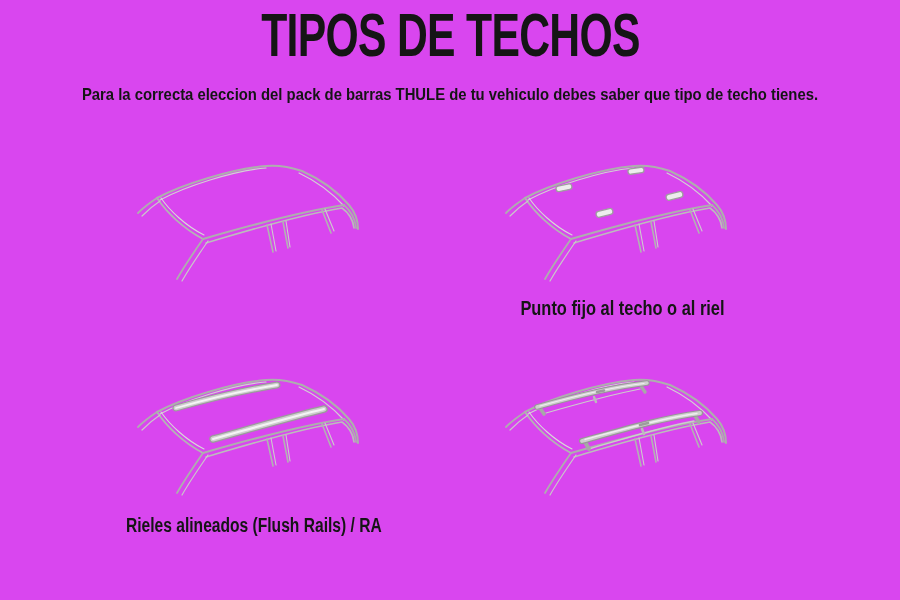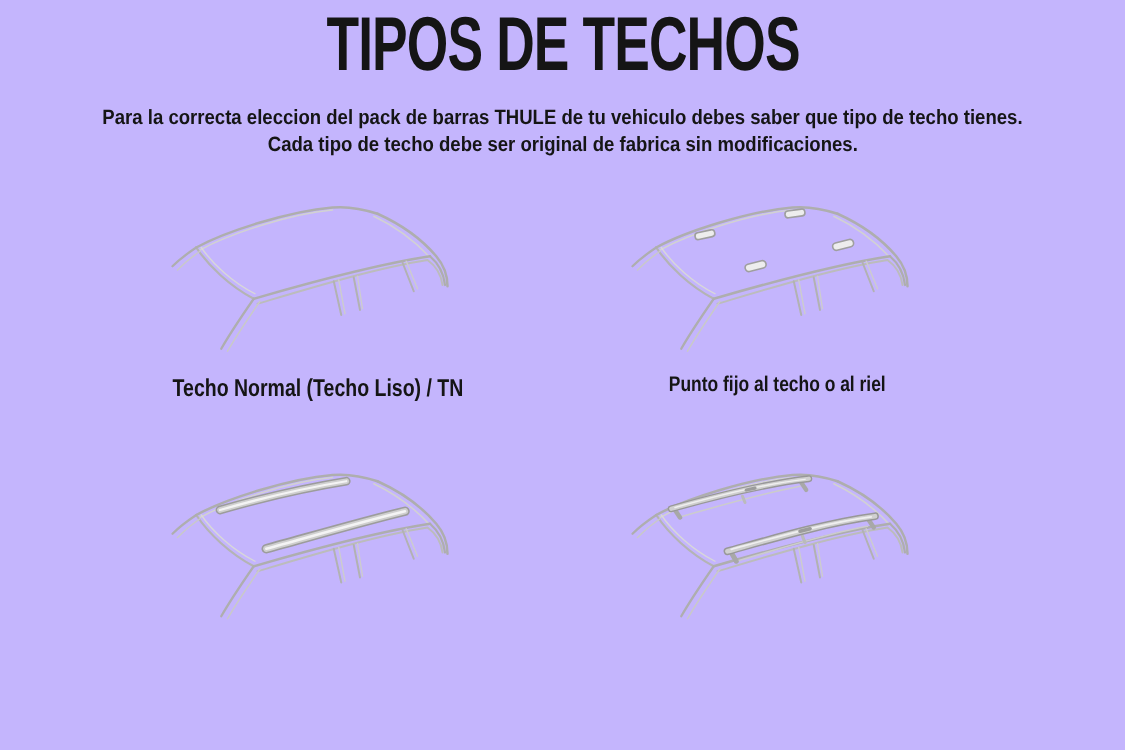--- a/index.html
+++ b/index.html
@@ -60,21 +60,21 @@
     transform: translateX(12px);
   }
   .cell figcaption { margin-top: 5px; }
   .cap-main {
     font-size: 19.5px;
     line-height: 24px;
     font-weight: 700;
   }
   .cap-main .squeeze { transform: scaleX(0.80); }
   .cap-sub {
-    font-size: 17px;
+    font-size: 20px;
     line-height: 18px;
     font-weight: 700;
   }
   .cap-sub .squeeze { transform: scaleX(0.82); }
   .defs-holder { position: absolute; width: 0; height: 0; overflow: hidden; }
 </style>
 </head>
 <body style="background: rgb(255, 255, 255);">
 
 <svg class="defs-holder" aria-hidden="true">
@@ -142,54 +142,51 @@
       <path d="M201,48 L205,54" stroke="#a8a8a8" stroke-width="3.6"></path>
       <path d="M148,61 L150,66" stroke="#bbbbbb" stroke-width="2.6"></path>
       <path d="M88,73 C124,63 168,50 206,45" stroke="#989898" stroke-width="6.2"></path>
       <path d="M88,73 C124,63 168,50 206,45" stroke="#d0d0d0" stroke-width="3.8"></path>
       <path d="M91,71.5 C126,62 168,50 203,45.5" stroke="#efefef" stroke-width="1.3"></path>
       <path d="M146,57 L154,55" stroke="#9c9c9c" stroke-width="2.8"></path>
     </g>
   </defs>
 </svg>
 
-<div class="page" style="background: #c4b5fd; color: rgb(21, 21, 21);">
+<div class="page" style="background: #d946ef; color: rgb(21, 21, 21);">
 
   <h1 class="title"><span class="squeeze-t">TIPOS DE TECHOS</span></h1>
 
   <div class="intro">
     <div><span class="squeeze">Para la correcta eleccion del pack de barras THULE de tu vehiculo debes saber que tipo de techo tienes.</span></div>
-    <div><span class="squeeze">Cada tipo de techo debe ser original de fabrica sin modificaciones.</span></div>
   </div>
 
   <figure class="cell" id="cell-tn">
     <svg class="car" viewBox="0 0 280 140" width="280" height="140">
       <use href="#car-base"></use>
     </svg>
-    <figcaption>
-      <div class="cap-main"><span class="squeeze">Techo Normal (Techo Liso) / TN</span></div>
-    </figcaption>
   </figure>
 
   <figure class="cell" id="cell-pf">
     <svg class="car" viewBox="0 0 280 140" width="280" height="140">
       <use href="#car-base"></use>
       <use href="#pf-covers"></use>
     </svg>
     <figcaption>
       <div class="cap-sub"><span class="squeeze">Punto fijo al techo o al riel</span></div>
     </figcaption>
   </figure>
 
   <figure class="cell" id="cell-ra">
     <svg class="car" viewBox="0 0 280 140" width="280" height="140">
       <use href="#car-base"></use>
       <use href="#ra-rails"></use>
     </svg>
     <figcaption>
+      <div class="cap-main"><span class="squeeze">Rieles alineados (Flush Rails) / RA</span></div>
     </figcaption>
   </figure>
 
   <figure class="cell" id="cell-rt">
     <svg class="car" viewBox="0 0 280 140" width="280" height="140">
       <use href="#car-base"></use>
       <use href="#rt-rails"></use>
     </svg>
   </figure>
 

